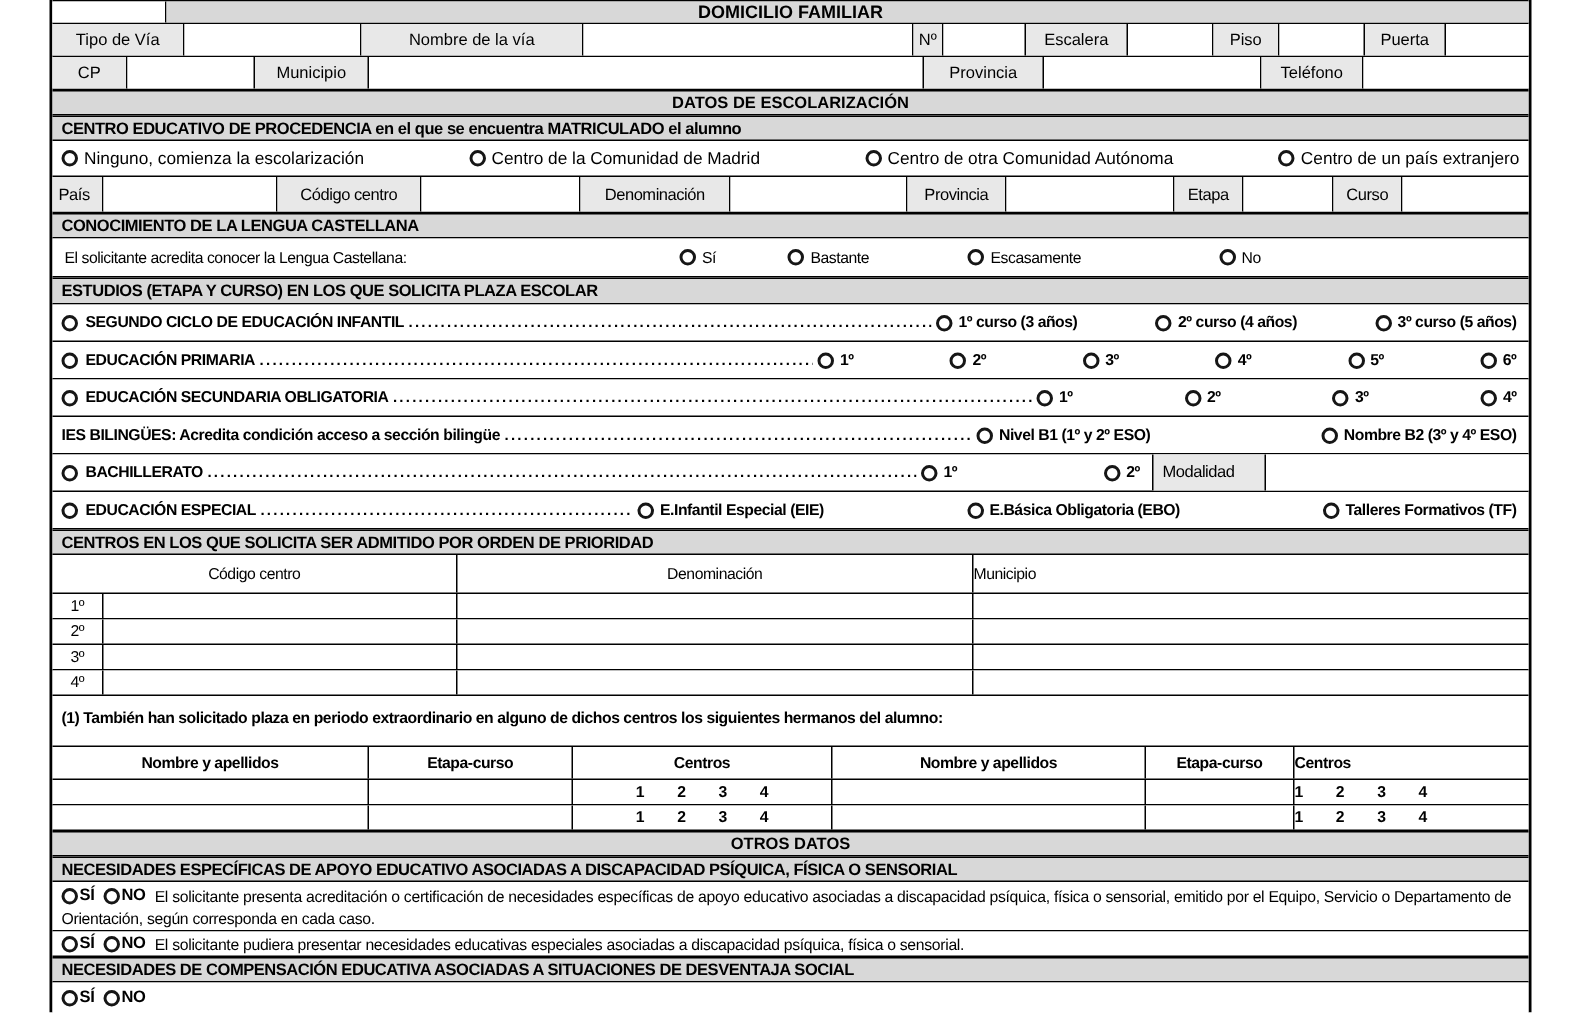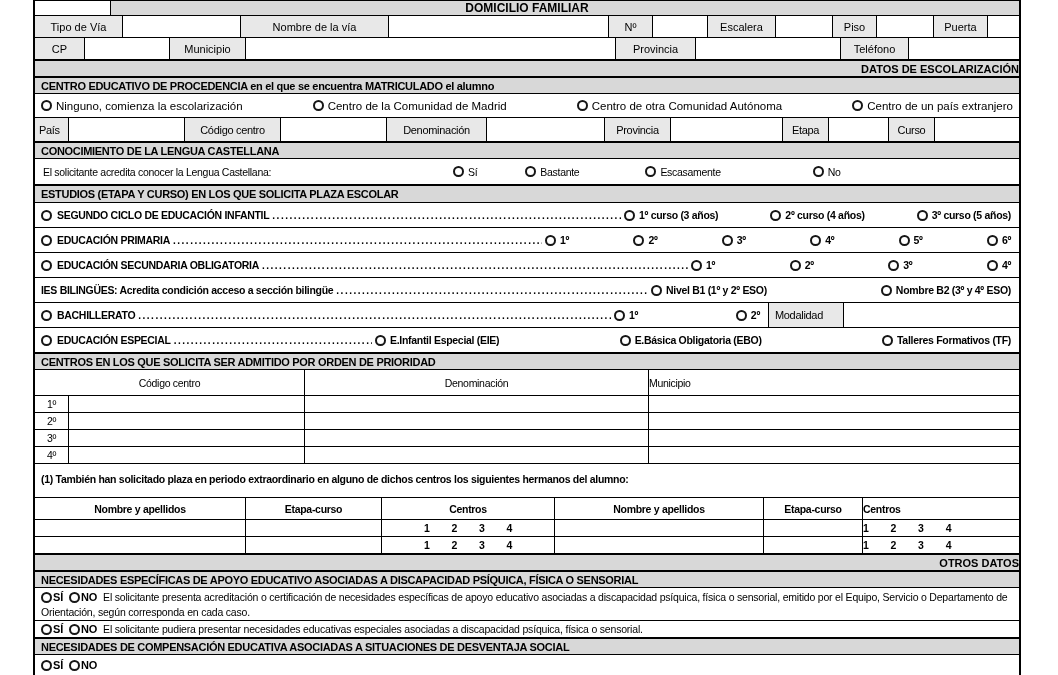--- a/index.html
+++ b/index.html
@@ -3,21 +3,21 @@
 <meta charset="utf-8">
 <style>
   * { box-sizing: border-box; margin: 0; padding: 0; }
   body { background: #fff; font-family: "Liberation Sans", "DejaVu Sans", sans-serif; color: #000; }
   .page { position: relative; width: 1058px; height: 675px; background: #fff; overflow: hidden; }
   .form { position: absolute; left: 33px; top: 0; width: 988px; height: 675px;
           border-left: 2px solid #000; border-right: 2px solid #000;
           display: flex; flex-direction: column; background: #fff; }
   .row { display: flex; align-items: stretch; border-bottom: 1px solid #000; background: #fff; flex: none; position: relative; }
   .bar { background: #d8d8d8; font-weight: bold; font-size: 11px; display: flex; align-items: center; border-top: 1px solid #000; }
-  .bar.center { justify-content: flex-end; }
+  .bar.center { justify-content: center; }
   .bar.left { padding-left: 6px; }
   .cond { letter-spacing: -0.3px; }
   .lbl { background: #e8e8e8; border-right: 1px solid #000; display: flex; align-items: center; justify-content: center; font-size: 11px; flex: none; }
   .fld { border-right: 1px solid #000; background: #fff; flex: none; }
   .row > :last-child { border-right: none; }
   .grow { flex: 1 1 auto; }
   .radio { display: inline-block; width: 11px; height: 11px; border: 2px solid #161616; border-radius: 50%; background: #fff; flex: none; }
   .opt { display: inline-flex; align-items: center; gap: 4px; white-space: nowrap; }
   .opts { display: flex; align-items: center; justify-content: space-between; flex: none; }
   .leader { flex: 1 1 auto; overflow: hidden; white-space: nowrap; font-size: 10px; letter-spacing: 1.5px; align-self: center; margin: 0 3px; }
@@ -42,21 +42,21 @@
       <div style="width:76px;border-right:1px solid #000;background:#fff"></div>
       <div class="grow" style="background:#d8d8d8"></div>
       <div class="abs-title">DOMICILIO FAMILIAR</div>
     </div>
 
     <div class="row h22">
       <div class="lbl" style="width:88px">Tipo de Vía</div>
       <div class="fld" style="width:118px"></div>
       <div class="lbl" style="width:148px">Nombre de la vía</div>
       <div class="fld" style="width:220px"></div>
-      <div class="lbl" style="width:44px">Nº</div>
+      <div class="lbl" style="width:20px">Nº</div>
       <div class="fld" style="width:55px"></div>
       <div class="lbl" style="width:68px">Escalera</div>
       <div class="fld" style="width:57px"></div>
       <div class="lbl" style="width:44px">Piso</div>
       <div class="fld" style="width:57px"></div>
       <div class="lbl" style="width:54px">Puerta</div>
       <div class="fld grow"></div>
     </div>
 
     <div class="row h22">
@@ -256,21 +256,21 @@
       <span style="width:100px;align-self:stretch;background:#e8e8e8;border-left:1px solid #000;border-right:1px solid #000;display:flex;align-items:center;padding-left:6px;font-weight:normal;font-size:11px">Modalidad</span>
       <span style="width:238px;align-self:stretch;background:#fff"></span>
     </div>
 
     <div class="row study h25 cond">
       <span class="slabel">
           <span class="radio"></span>
           <span>EDUCACIÓN ESPECIAL</span>
         </span>
       <span class="leader">......................................................................................................................................................</span>
-      <span class="opts" style="width:636px">
+      <span class="opts" style="width:586px">
         <span class="opt">
             <span class="radio"></span>
             <span>E.Infantil Especial (EIE)</span>
           </span>
         <span class="opt">
             <span class="radio"></span>
             <span>E.Básica Obligatoria (EBO)</span>
           </span>
         <span class="opt">
             <span class="radio"></span>

